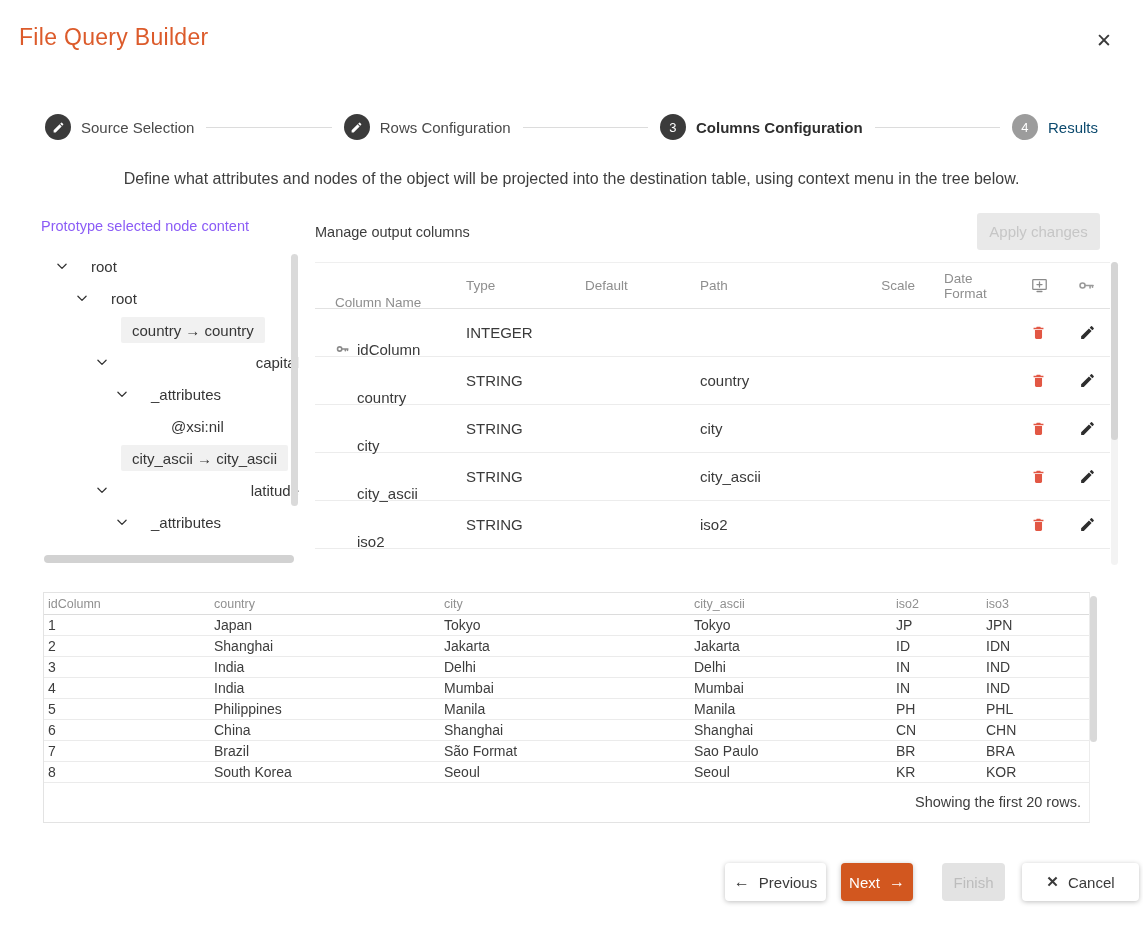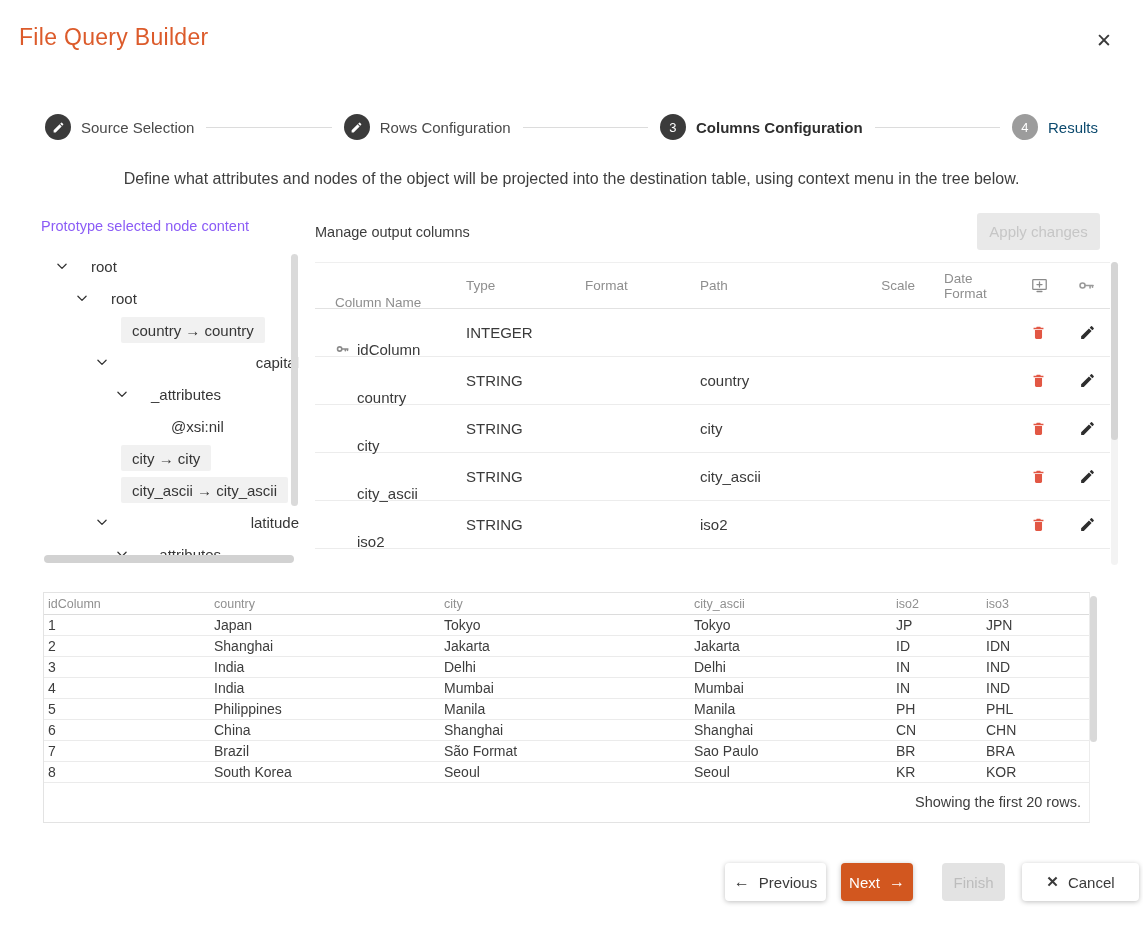--- a/index.html
+++ b/index.html
@@ -149,23 +149,20 @@
           <svg viewBox="0 0 24 24">
             <path d="M5 9l7 7 7-7" fill="none" stroke="#333" stroke-width="2.2" stroke-linecap="round" stroke-linejoin="round"></path>
           </svg>
         </span>
       <span>_attributes</span>
     </div>
     <div class="tree-item ind4">
       <span>@xsi:nil</span>
     </div>
     <div class="tree-item">
-      <span class="tree-chip">city → city</span>
-    </div>
-    <div class="tree-item">
       <span class="tree-chip">city_ascii → city_ascii</span>
     </div>
     <div class="tree-item ind2">
       <span class="tree-chevron">
           <svg viewBox="0 0 24 24">
             <path d="M5 9l7 7 7-7" fill="none" stroke="#333" stroke-width="2.2" stroke-linecap="round" stroke-linejoin="round"></path>
           </svg>
         </span>
       <span>latitude</span>
     </div>
@@ -181,21 +178,21 @@
     <div class="tree-hscroll"></div>
   </div>
 
   <div class="cols-label">Manage output columns</div>
   <button class="apply-btn">Apply changes</button>
 
   <div class="cols-table">
     <div class="crow chead">
       <span class="c-name">Column Name</span>
       <span class="c-type">Type</span>
-      <span class="c-default">Format</span>
+      <span class="c-default">Default</span>
       <span class="c-path">Path</span>
       <span class="c-spacer"></span>
       <span class="c-scale">Scale</span>
       <span class="c-gap1"></span>
       <span class="c-dateformat">Date Format</span>
       <span class="c-gap2"></span>
       <span class="c-actions">
         <button class="icon-btn">
           <svg viewBox="0 0 24 24" width="19" height="19">
               <rect x="3.5" y="4.5" width="17" height="12.5" rx="1" fill="none" stroke="#8a8a8a" stroke-width="1.6"></rect>

